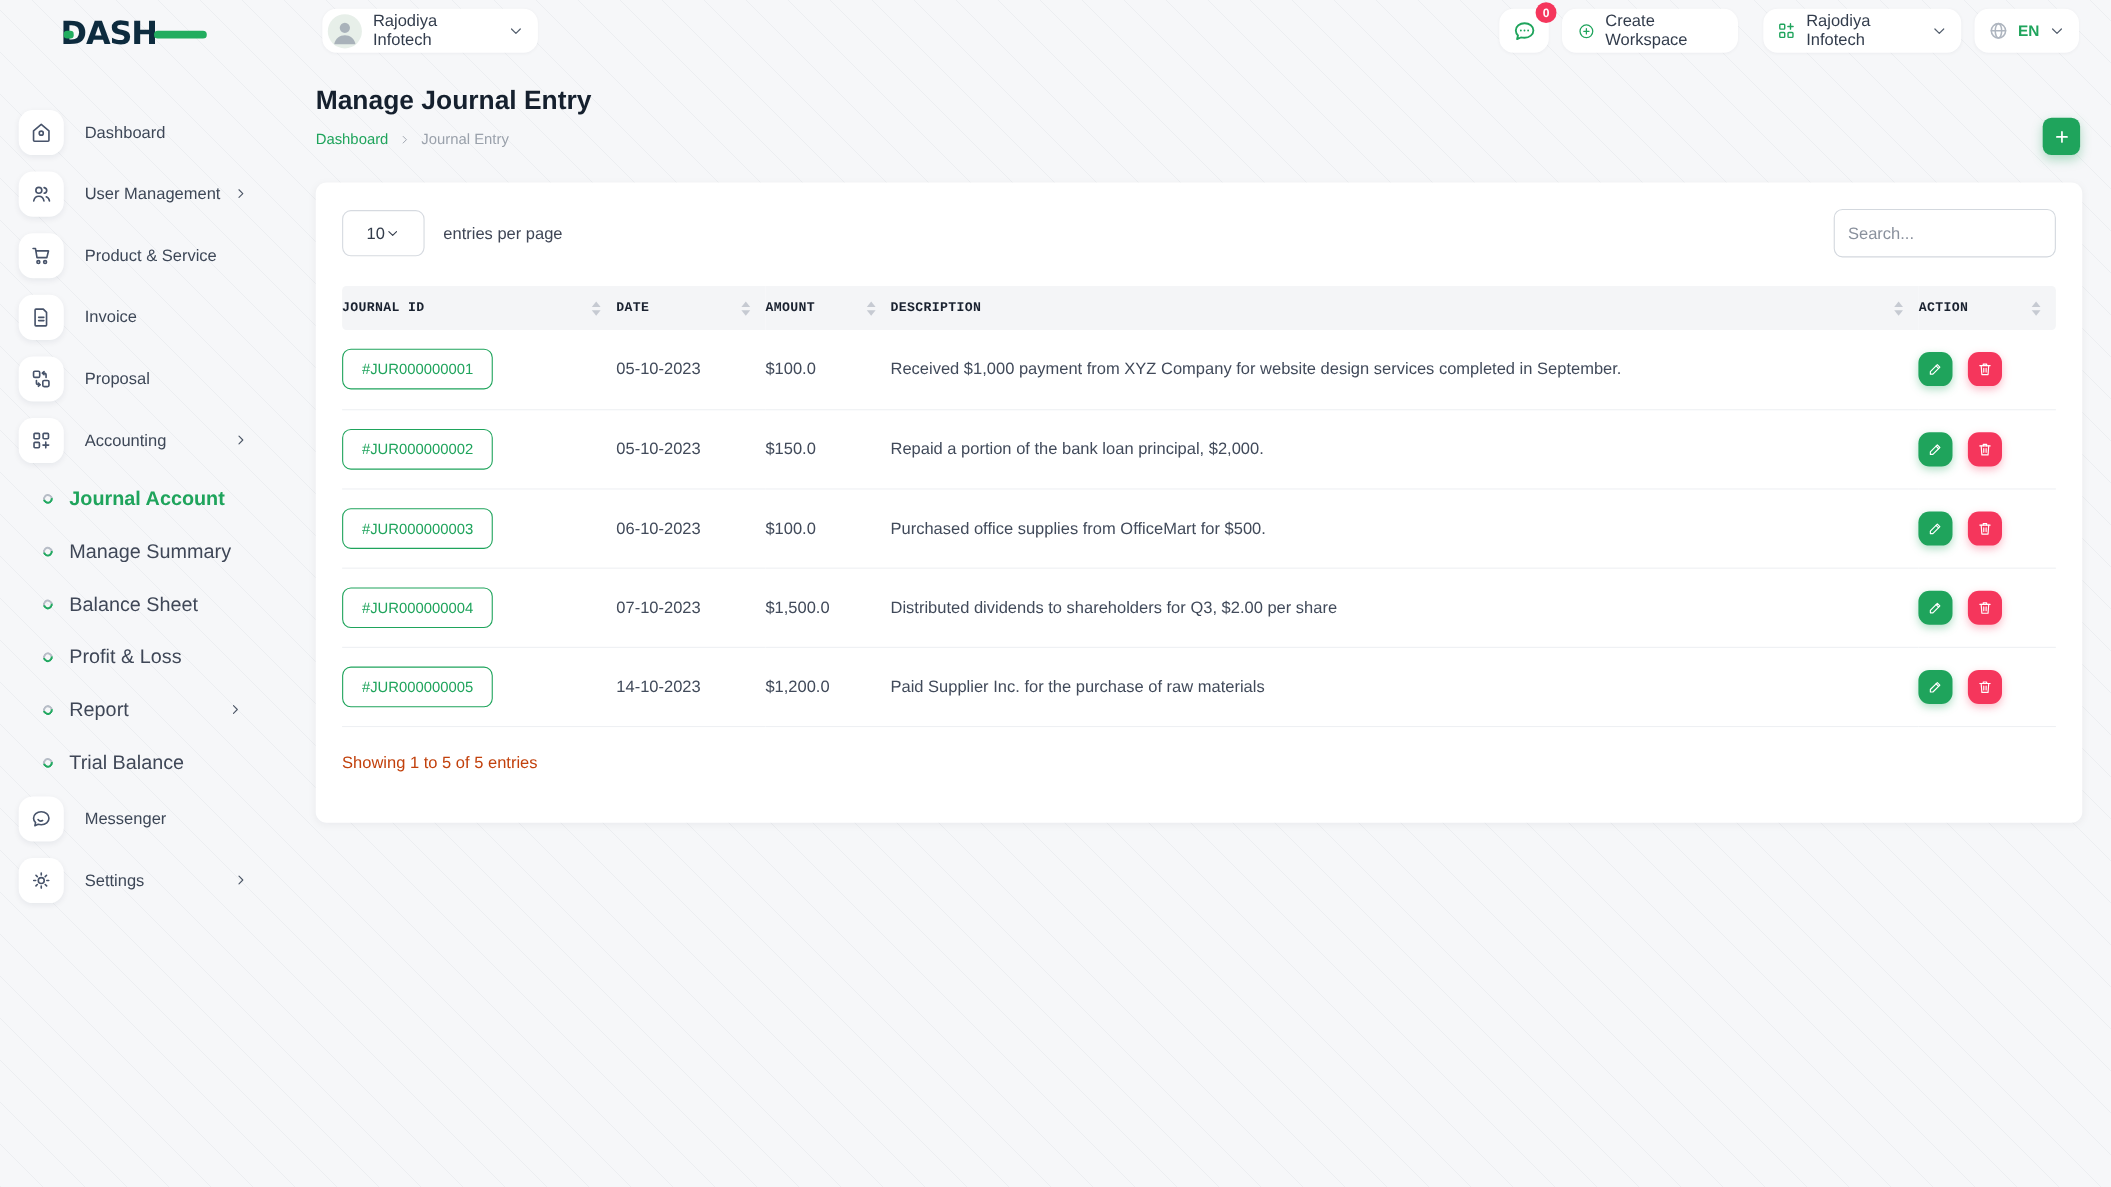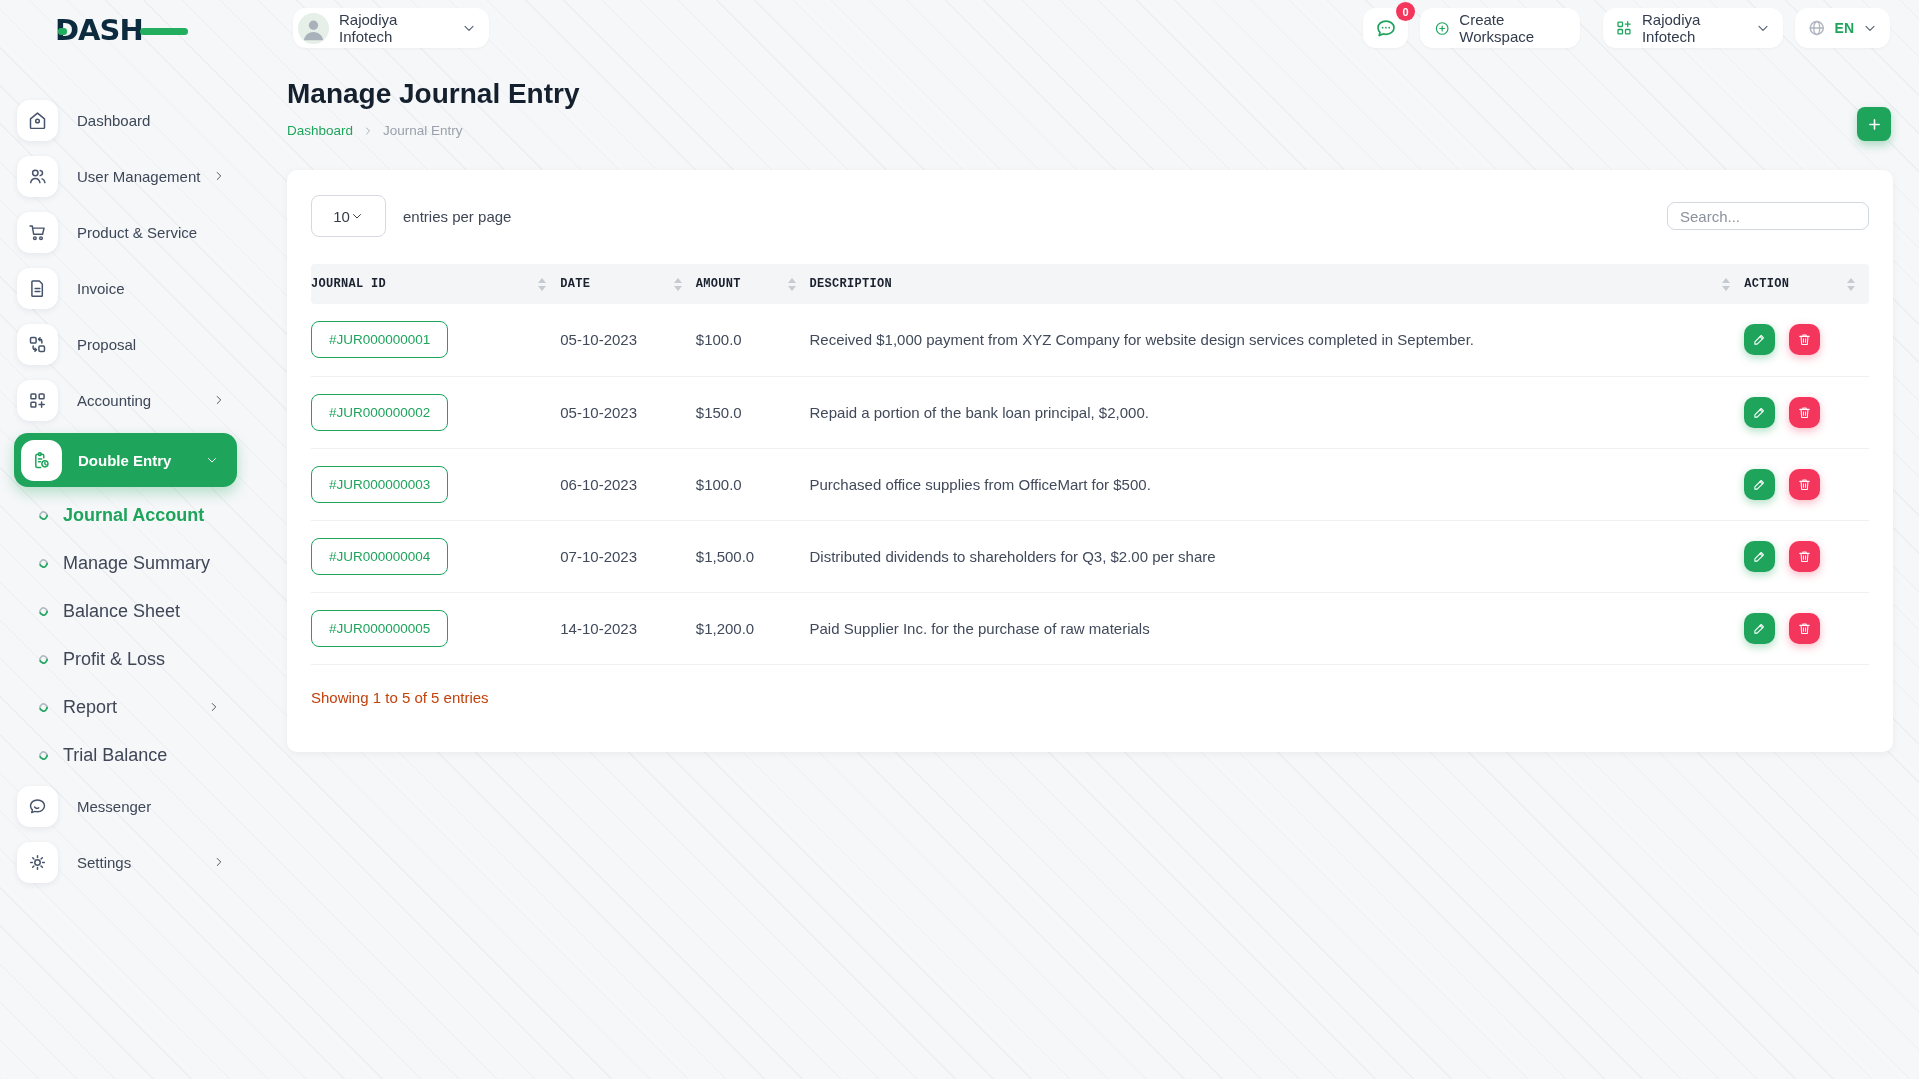--- a/index.html
+++ b/index.html
@@ -57,40 +57,40 @@
   .nav-item.active .nav-chevron { color:#fff; margin-right:18px; }
   .sub-item { display:flex; align-items:center; height:40px; margin:0 0 8px 0; padding-left:39px; width:240px; cursor:pointer; }
   .bullet { width:9px; height:9px; border-radius:50%; border:2px solid #b7bdc7;
             border-bottom-color:#22a861; border-right-color:#22a861; transform:rotate(35deg); flex:none; }
   .sub-label { margin-left:15px; font-size:18px; color:#3f4757; }
   .sub-item.active .sub-label { color:#1fa45c; font-weight:700; }
   .sub-item .nav-chevron { margin-right:19px; }
 
   
   .main { position:absolute; left:287px; top:78px; width:1606px; }
-  .page-title { font-size:28px; font-weight:700; color:#15202e; }
+  .page-title { font-size:24px; font-weight:700; color:#15202e; }
   .breadcrumb { margin-top:13px; display:flex; align-items:center; gap:9px; font-size:13.5px; }
   .bc-home { color:#1fa45c; cursor:pointer; }
   .bc-sep { width:12px; height:12px; color:#9aa1ab; }
   .bc-current { color:#9aa1ab; }
   .add-btn { position:absolute; right:2px; top:29px; width:34px; height:34px; border:none; border-radius:8px;
              background:#1fa45c; color:#fff; cursor:pointer; display:flex; align-items:center; justify-content:center;
              box-shadow:0 4px 10px rgba(31,164,92,0.35); }
   .add-btn span { width:17px; height:17px; }
   .add-btn svg { stroke-width:2.2; }
 
   .card { margin-top:32px; background:#fff; border-radius:10px; padding:24px 24px 46px 24px;
           box-shadow:0 2px 8px rgba(16,24,40,0.05); }
   .toolbar { display:flex; align-items:center; height:44px; }
   .entries-select { width:75px; height:42px; border:1px solid #d6dae0; border-radius:8px; background:#fff;
                     display:flex; align-items:center; justify-content:center; gap:0; cursor:pointer; }
   .entries-select .val { font-size:15px; color:#333c4b; }
   .entries-select .chev { margin-left:0; color:#333c4b; width:14px; height:14px; }
   .entries-label { margin-left:17px; font-size:15px; color:#3f4656; }
-  .search-input { margin-left:auto; width:202px; height:28px; border:1px solid #d3d8de; border-radius:8px;
+  .search-input { margin-left:auto; width:202px; height:44px; border:1px solid #d3d8de; border-radius:8px;
                   padding:0 12px; font-size:15px; color:#333c4b; outline:none; background:#fff;
                   font-family:"Liberation Sans",sans-serif; }
   .search-input::placeholder { color:#8a919d; }
 
   table { width:100%; border-collapse:collapse; margin-top:26px; table-layout:fixed; }
   col.c1{width:16%} col.c2{width:8.7%} col.c3{width:7.3%} col.c4{width:60%} col.c5{width:8%}
   thead th { background:#f4f5f7; height:40px; text-align:left; font-size:12px; font-weight:700;
              letter-spacing:.3px; color:#1a2230; padding:0 10px 0 0; cursor:pointer;font-family:Liberation Mono, monospace; }
   thead th .th-inner { display:flex; align-items:center; }
   thead th .th-label { white-space:nowrap; }
@@ -284,40 +284,20 @@
           </span>
         </span>
     <span class="nav-label">Accounting</span>
     <span class="nav-chevron icon-stroke">
           <svg viewBox="0 0 24 24">
             <path d="m9 6 6 6-6 6"></path>
           </svg>
         </span>
   </div>
 
-  <div class="nav-item active">
-    <span class="icon-box">
-          <span class="nav-ic icon-stroke">
-            <svg viewBox="0 0 24 24">
-              <path d="M9 4.8H7.3a1.8 1.8 0 0 0-1.8 1.8v11.6A1.8 1.8 0 0 0 7.3 20H11"></path>
-              <path d="M14.6 9V6.6a1.8 1.8 0 0 0-1.8-1.8H11"></path>
-              <rect x="8.6" y="3.2" width="3" height="3" rx="1"></rect>
-              <path d="M8.6 10.4h3.6M8.6 13.3h2.2"></path>
-              <circle cx="15.9" cy="15.8" r="3.5"></circle>
-              <path d="M15.9 14.2v1.8l1.3.9"></path>
-            </svg>
-          </span>
-        </span>
-    <span class="nav-label">Double Entry</span>
-    <span class="nav-chevron icon-stroke">
-          <svg viewBox="0 0 24 24">
-            <path d="m6 9.5 6 6 6-6"></path>
-          </svg>
-        </span>
-  </div>
 </div>
   <div id="nav-sub">
   <div class="sub-item active">
     <span class="bullet"></span>
     <span class="sub-label">Journal Account</span>
 
   </div>
 
   <div class="sub-item">
     <span class="bullet"></span>

